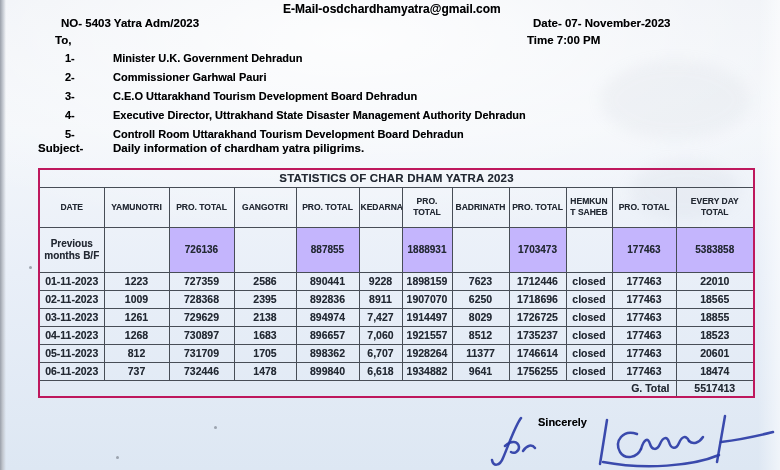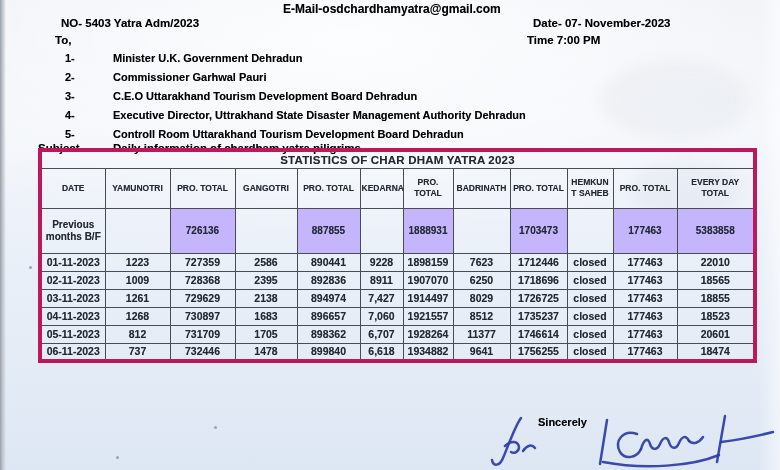--- a/index.html
+++ b/index.html
@@ -16,23 +16,23 @@
   .smudge { position:absolute; background:#aeb6c4; filter:blur(7px); opacity:.10; border-radius:50%; }
   .speck { position:absolute; width:3px; height:3px; border-radius:50%; background:#787e89; opacity:.65; }
 
   .txt { position:absolute; font-weight:700; color:#000000; white-space:nowrap;
          text-shadow:0 0 .5px rgba(28,34,46,.45); }
   .email { font-size:12px; }
   .hdr   { font-size:11.5px; }
   .listnum { font-size:11px; }
   .listtxt { font-size:11px; }
 
-  table { position:absolute; left:38px; top:148px; width:715px;
+  table { position:absolute; left:38px; top:168px; width:715px;
           border-collapse:collapse; table-layout:fixed;
-          border:4px solid #be185d; }
+          border:2px solid #be185d; }
   td, th { border:1px solid #474d56; font-weight:700; color:#232933;
            text-align:center; vertical-align:middle; overflow:hidden;
            text-shadow:0 0 .4px rgba(28,34,46,.4); }
   .title-row td { height:18px; font-size:11.5px; letter-spacing:.2px; }
   .head-row th  { height:40px; font-size:8.5px; line-height:1.25; padding:0 1px; }
   tr.bf td      { height:45px; font-size:10px; line-height:1.15; padding:0 2px; }
   tr.bf td.bf-filled { background:#c4b5fd; }
   tr.datarow td { height:18px; font-size:10.5px; padding:0 2px; }
   .gt-row td    { height:17px; font-size:10.5px; }
   .gt-label     { text-align:right; padding-right:6px; }
@@ -198,20 +198,24 @@
         <td>1478</td>
         <td>899840</td>
         <td>6,618</td>
         <td>1934882</td>
         <td>9641</td>
         <td>1756255</td>
         <td>closed</td>
         <td>177463</td>
         <td>18474</td>
       </tr>
+      <tr class="gt-row" id="gtrow">
+      <td colspan="11" class="gt-label">G. Total</td>
+      <td>5517413</td>
+    </tr>
   </tbody>
 </table>
 
 <div class="txt" style="left:538px;top:416px;font-size:11px;">Sincerely</div>
 
 <svg class="sig" viewBox="0 0 290 58">
   <path d="M36,6 C30,14 24,32 18,46 C15,54 8,55 7,48"></path>
   <path d="M20,34 C26,28 33,29 34,35 C34,40 29,42 26,40"></path>
   <path d="M38,39 C42,33 47,32 50,36"></path>
   <path d="M122,8 L115,52"></path>

